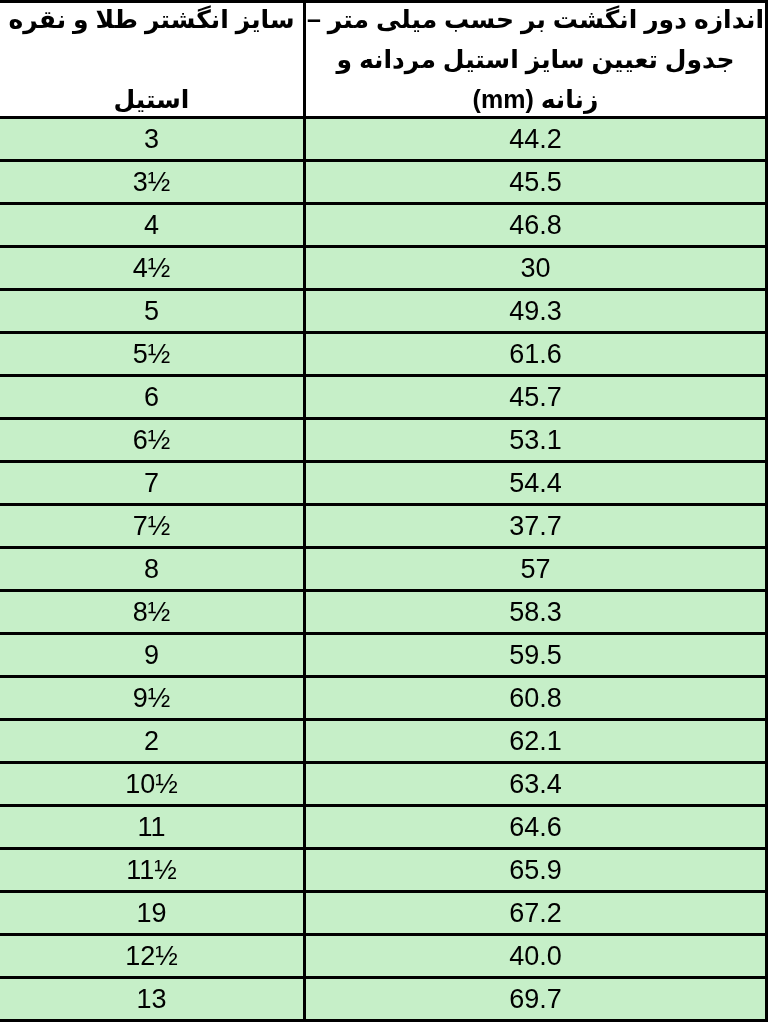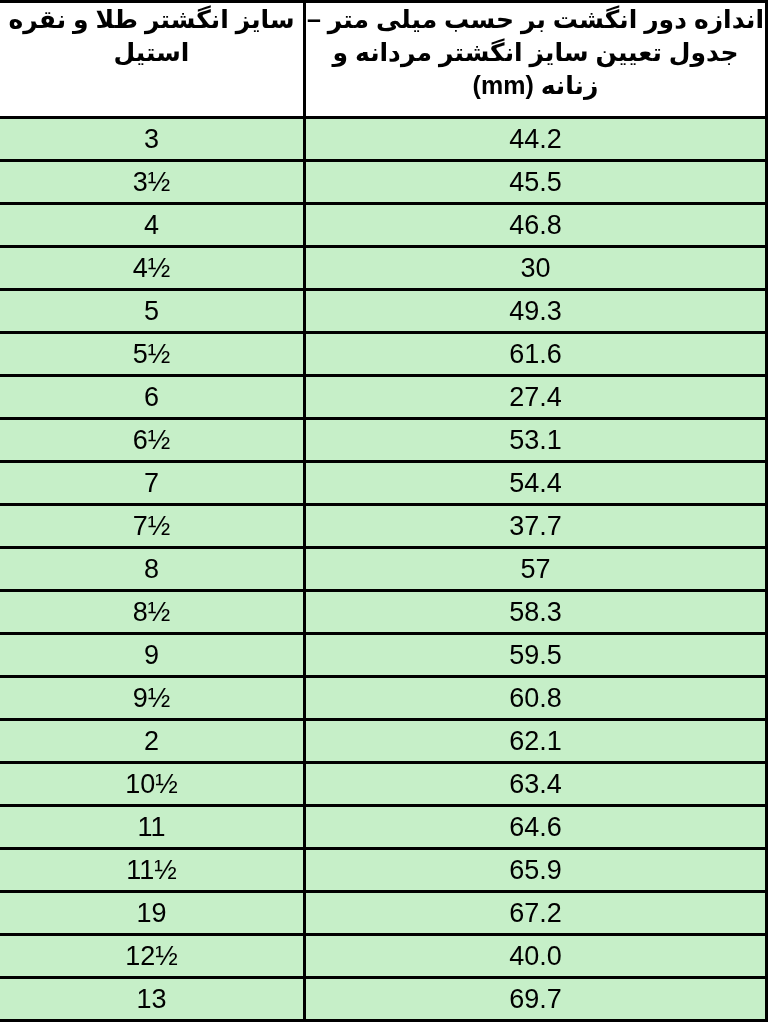--- a/index.html
+++ b/index.html
@@ -44,21 +44,21 @@
     font-weight: bold;
     font-size: 25px;
     line-height: 1.32;
     padding: 4px 8px 6px 8px;
     box-sizing: border-box;
   }
 
   .header-lines {
     display: flex;
     flex-direction: column;
-    justify-content: flex-start;
+    justify-content: space-between;
     align-items: center;
     height: 100%;
   }
   .header-line {
     display: block;
     width: 100%;
     text-align: center;
     white-space: nowrap;
   }
 
@@ -80,21 +80,21 @@
 <table id="ring-size-table">
   <colgroup>
     <col class="col-mm">
     <col class="col-size">
   </colgroup>
   <thead>
     <tr>
       <th>
         <span class="header-lines">
           <span class="header-line">اندازه دور انگشت بر حسب میلی متر –</span>
-          <span class="header-line">جدول تعیین سایز انگشتر مردانه و</span>
+          <span class="header-line">جدول تعیین سایز استیل مردانه و</span>
           <span class="header-line">زنانه (mm)</span>
         </span>
       </th>
       <th>
         <span class="header-lines">
           <span class="header-line">سایز انگشتر طلا و نقره</span>
           <span class="header-line">استیل</span>
         </span>
       </th>
     </tr>
@@ -118,21 +118,21 @@
       </tr>
       <tr>
         <td>49.3</td>
         <td>5</td>
       </tr>
       <tr>
         <td>61.6</td>
         <td>5½</td>
       </tr>
       <tr>
-        <td>27.4</td>
+        <td>45.7</td>
         <td>6</td>
       </tr>
       <tr>
         <td>53.1</td>
         <td>6½</td>
       </tr>
       <tr>
         <td>54.4</td>
         <td>7</td>
       </tr>

